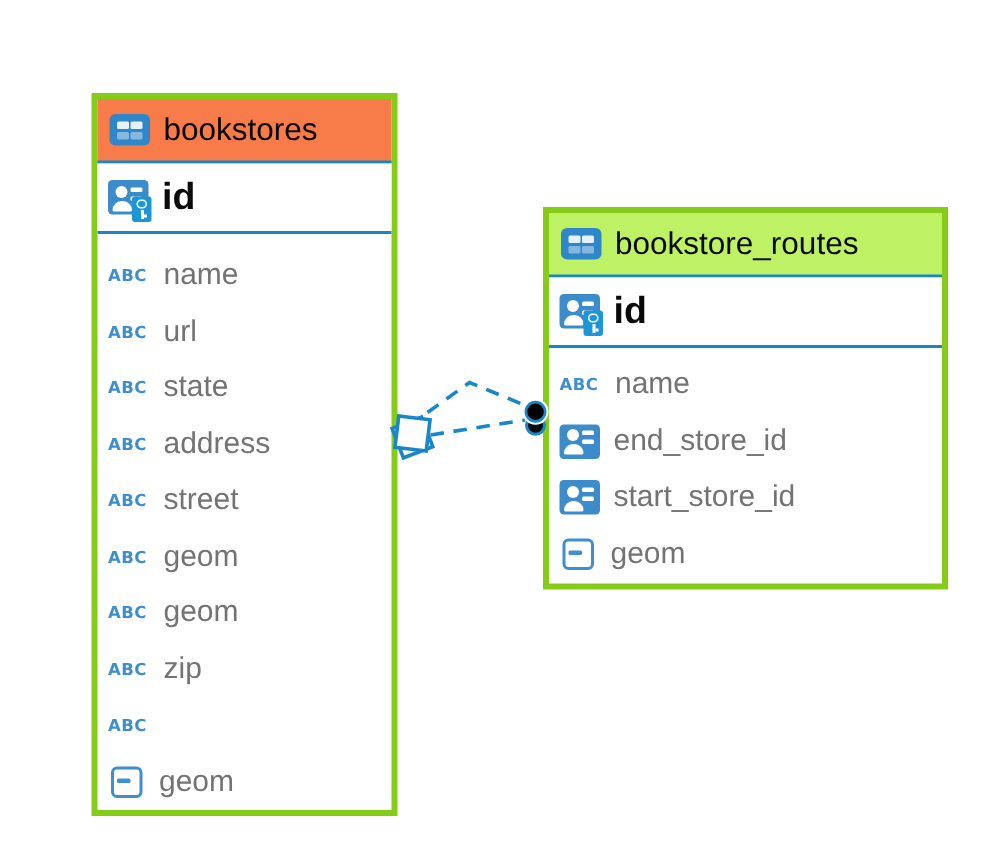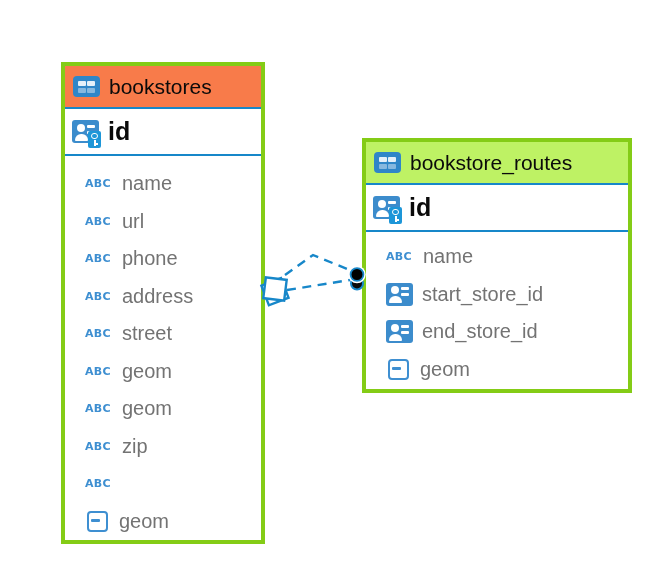--- a/index.html
+++ b/index.html
@@ -14,21 +14,21 @@
   .thead{display:flex;align-items:center;gap:9px;height:41px;padding-left:8px;border-bottom:2.5px solid #1787C9;}
   .bookstores .thead{background:#F87B4A;}
   .routes .thead{background:#bef264;}
   .ttitle{font-size:21px;color:#0a0a0a;white-space:nowrap;}
 
   .pk-row{display:flex;align-items:center;gap:9px;height:45px;padding-left:7px;border-bottom:2.5px solid #1787C9;background:#fff;}
   .pk-label{font-size:25px;font-weight:700;color:#0a0a0a;}
 
   .bookstores .cols{padding-top:9px;}
   .routes .cols{padding-top:6px;}
-  .col-row{display:flex;align-items:center;gap:9px;height:37.5px;padding-left:20px;}
+  .col-row{display:flex;align-items:center;gap:9px;height:37.5px;padding-left:7px;}
   .col-label{font-size:20px;color:#737373;white-space:nowrap;}
 
   
   .tbl-icon{position:relative;width:27px;height:21px;background:#2F86C8;border-radius:4px;flex:none;}
   .tbl-icon .c{position:absolute;width:8px;height:5px;border-radius:1px;}
   .tbl-icon .tl{left:5px;top:4.5px;background:rgba(255,255,255,.88);}
   .tbl-icon .tr{right:5px;top:4.5px;background:rgba(255,255,255,.88);}
   .tbl-icon .bl{left:5px;bottom:4.5px;background:rgba(255,255,255,.42);}
   .tbl-icon .br{right:5px;bottom:4.5px;background:rgba(255,255,255,.42);}
 
@@ -90,21 +90,21 @@
         <div class="col-row">
           <span class="abc-icon">ABC</span>
           <span class="col-label">name</span>
         </div>
         <div class="col-row">
           <span class="abc-icon">ABC</span>
           <span class="col-label">url</span>
         </div>
         <div class="col-row">
           <span class="abc-icon">ABC</span>
-          <span class="col-label">phone</span>
+          <span class="col-label">state</span>
         </div>
         <div class="col-row">
           <span class="abc-icon">ABC</span>
           <span class="col-label">address</span>
         </div>
         <div class="col-row">
           <span class="abc-icon">ABC</span>
           <span class="col-label">street</span>
         </div>
         <div class="col-row">
@@ -160,30 +160,30 @@
           <span class="abc-icon">ABC</span>
           <span class="col-label">name</span>
         </div>
         <div class="col-row">
           <span class="badge">
             <span class="head"></span>
             <span class="shoulders"></span>
             <span class="ln1"></span>
             <span class="ln2"></span>
           </span>
-          <span class="col-label">start_store_id</span>
+          <span class="col-label">end_store_id</span>
         </div>
         <div class="col-row">
           <span class="badge">
             <span class="head"></span>
             <span class="shoulders"></span>
             <span class="ln1"></span>
             <span class="ln2"></span>
           </span>
-          <span class="col-label">end_store_id</span>
+          <span class="col-label">start_store_id</span>
         </div>
         <div class="col-row">
           <span class="obj-icon">
             <span class="dash"></span>
           </span>
           <span class="col-label">geom</span>
         </div>
       </div>
   </div>
 

